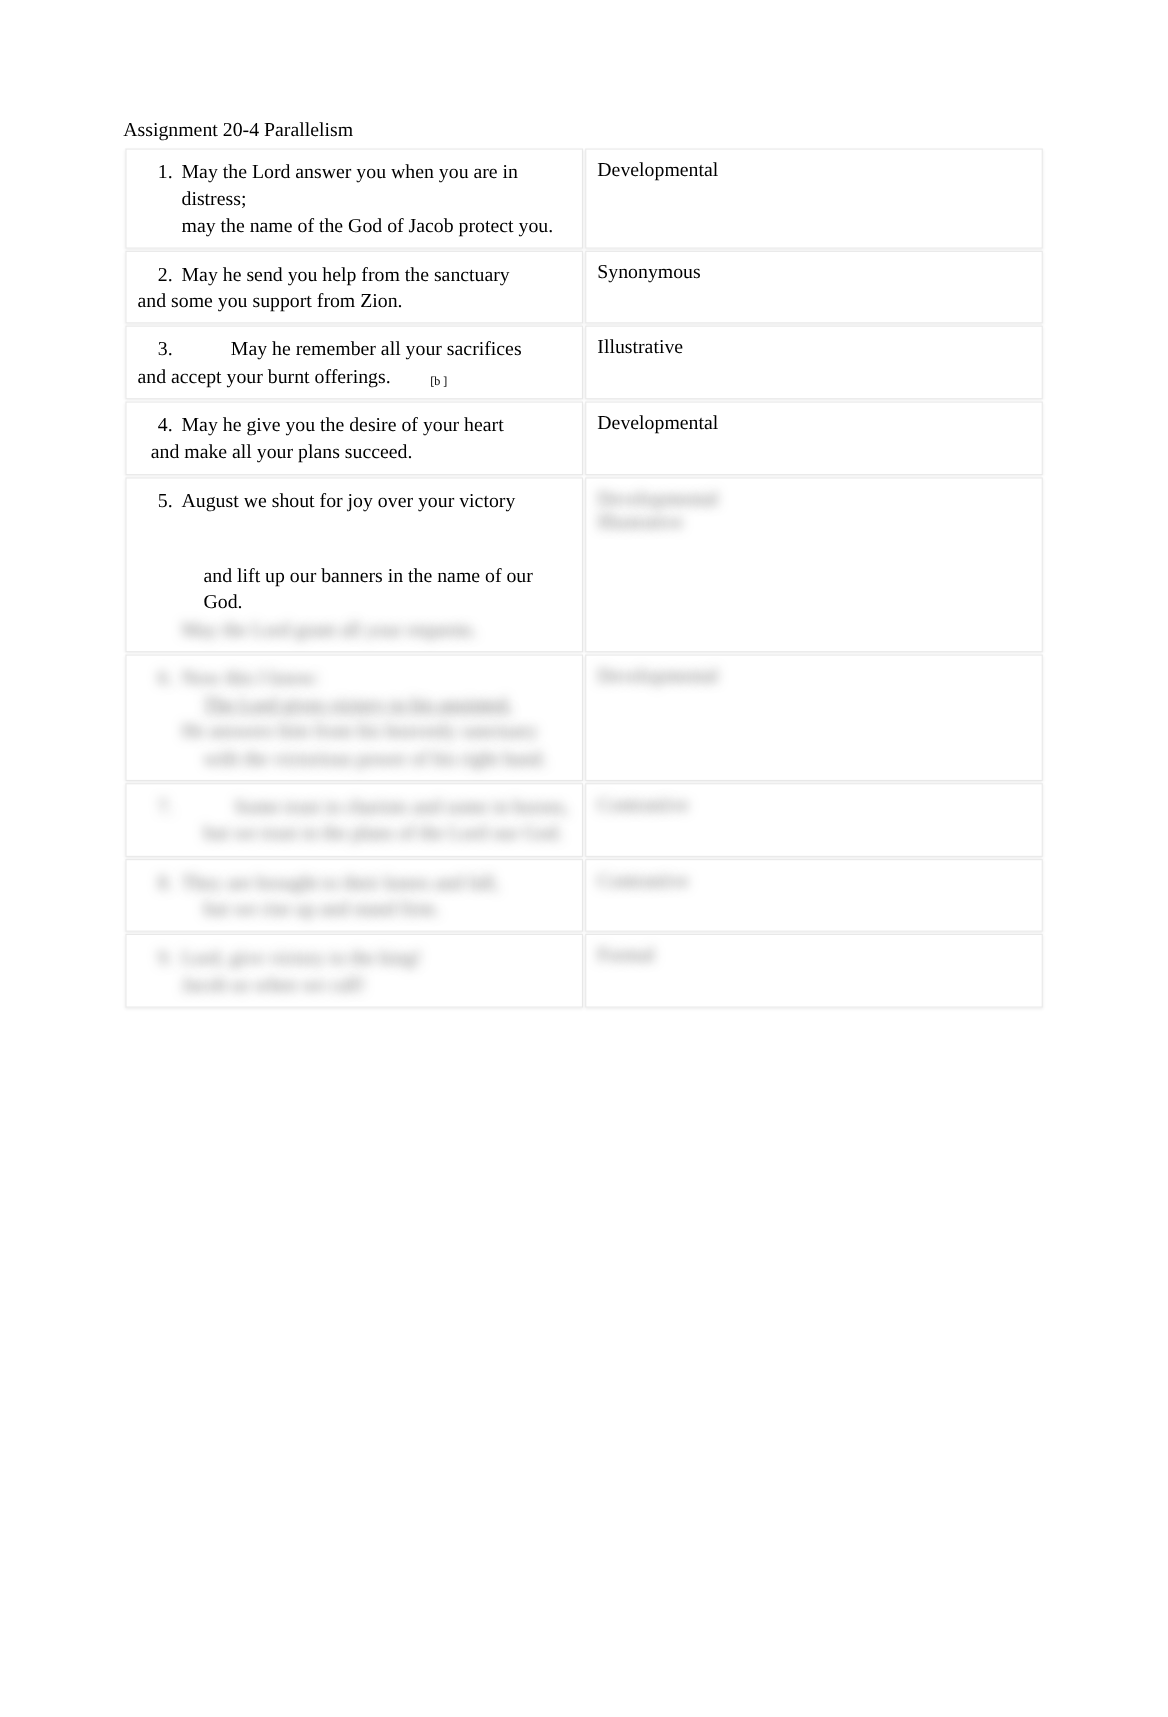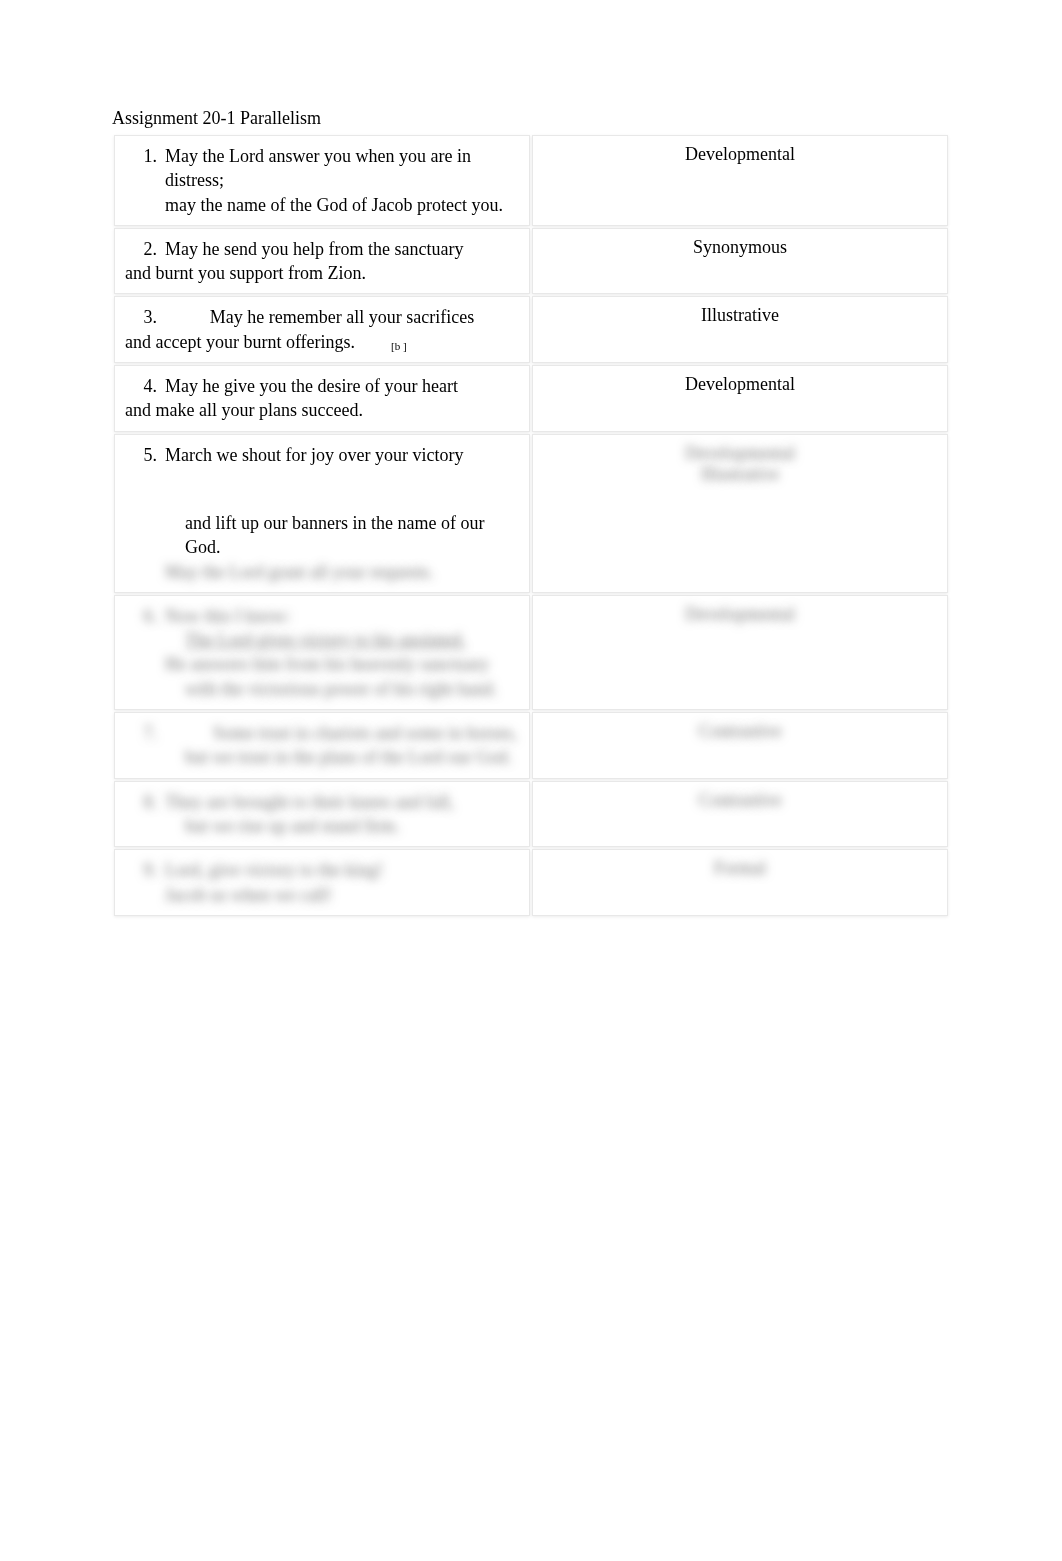--- a/index.html
+++ b/index.html
@@ -33,21 +33,20 @@
       box-shadow: 0 1px 3px rgba(0,0,0,0.08);
     }
     td.verse-cell {
       width: 50%;
       font-size: 18px;
       line-height: 1.35;
     }
     td.type-cell {
       width: 50%;
       font-size: 18px;
-      text-align: center;
     }
     .ol-wrap {
       display: flex;
     }
     .ol-num {
       width: 40px;
       flex-shrink: 0;
       text-align: right;
       padding-right: 8px;
     }
@@ -72,21 +71,21 @@
     }
     .blurred {
       color: transparent;
       text-shadow: 0 0 10px rgba(0,0,0,0.55);
       user-select: none;
     }
   </style>
 </head>
 <body>
 
-<div class="page-title">Assignment 20-1 Parallelism</div>
+<div class="page-title">Assignment 20-4 Parallelism</div>
 
 <table>
   <tbody id="table-body">
       <tr>
         <td class="verse-cell">
           <div class="ol-wrap">
             <div class="ol-num">1.</div>
             <div class="ol-body">
               <span style="display: block;">May the Lord answer you when you are in distress;</span>
               <span style="display: block;">may the name of the God of Jacob protect you.</span>
@@ -96,21 +95,21 @@
         <td class="type-cell"><span style="white-space: pre-line;">Developmental</span></td>
       </tr>
       <tr>
         <td class="verse-cell">
           <div class="ol-wrap">
             <div class="ol-num">2.</div>
             <div class="ol-body">
               <span style="display: block;">May he send you help from the sanctuary</span>
             </div>
           </div>
-          <span class="flush-line" style="display: block; margin-left: 0px;">and burnt you support from Zion.</span>
+          <span class="flush-line" style="display: block; margin-left: 0px;">and some you support from Zion.</span>
         </td>
         <td class="type-cell"><span style="white-space: pre-line;">Synonymous</span></td>
       </tr>
       <tr>
         <td class="verse-cell">
           <div class="ol-wrap">
             <div class="ol-num">3.</div>
             <div class="ol-body">
               <span style="display: block; text-align: center;">May he remember all your sacrifices</span>
             </div>
@@ -120,30 +119,30 @@
         <td class="type-cell"><span style="white-space: pre-line;">Illustrative</span></td>
       </tr>
       <tr>
         <td class="verse-cell">
           <div class="ol-wrap">
             <div class="ol-num">4.</div>
             <div class="ol-body">
               <span style="display: block;">May he give you the desire of your heart</span>
             </div>
           </div>
-          <span class="flush-line" style="display: block; margin-left: 0px;">and make all your plans succeed.</span>
+          <span class="flush-line" style="display: block; margin-left: 12px;">and make all your plans succeed.</span>
         </td>
         <td class="type-cell"><span style="white-space: pre-line;">Developmental</span></td>
       </tr>
       <tr>
         <td class="verse-cell">
           <div class="ol-wrap">
             <div class="ol-num">5.</div>
             <div class="ol-body">
-              <span style="display: block;">March we shout for joy over your victory</span>
+              <span style="display: block;">August we shout for joy over your victory</span>
               <span class="indent-line" style="display: block; padding-left: 20px; margin-top: 44px;">and lift up our banners in the name of our God.</span>
               <span class="blurred" style="display: block;">May the Lord grant all your requests.</span>
             </div>
           </div>
         </td>
         <td class="type-cell"><span class="blurred" style="white-space: pre-line;">Developmental
 Illustrative</span></td>
       </tr>
       <tr>
         <td class="verse-cell">

